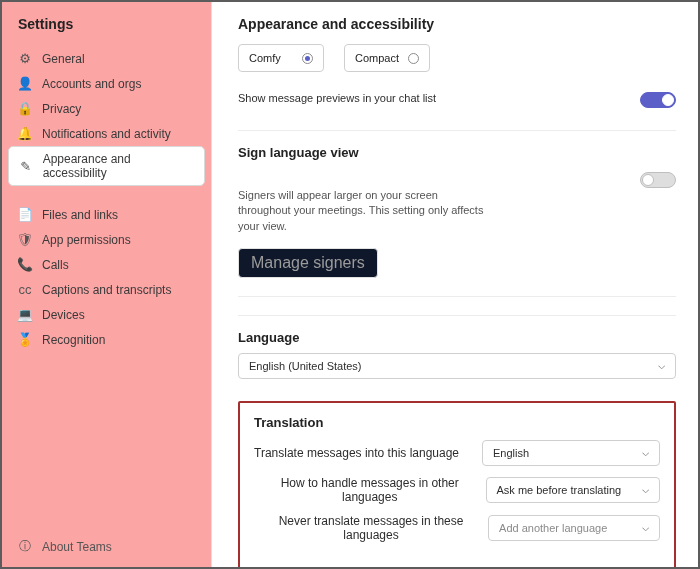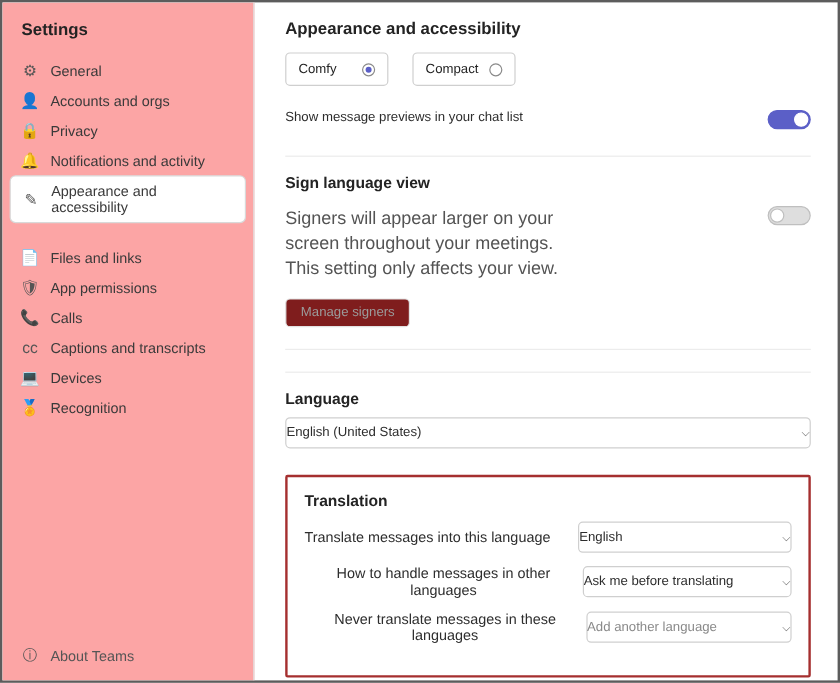--- a/index.html
+++ b/index.html
@@ -69,21 +69,21 @@
     font-weight: 700;
     font-size: 14px;
     margin-bottom: 12px;
   }
   .section + .section { margin-top: 22px; }
   .section-heading {
     font-weight: 700;
     font-size: 13px;
     margin-bottom: 8px;
   }
-  .section-sub { font-size: 15px; color:#545454; margin-top:0; margin-bottom:10px; line-height:1.4; max-width:250px;}
+  .section-sub { font-size: 11px; color:#545454; margin-top:16px; margin-bottom:10px; line-height:1.4; max-width:250px;}
   hr.sep { border: none; border-top: 1px solid #ececec; margin: 18px 0 14px 0; }
 
   
   .density-row { display:flex; gap:20px; }
   .density-opt {
     border:1px solid #cfcfcf; border-radius:4px;
     width: 86px; height: 28px;
     display:flex; align-items:center; justify-content:space-between;
     padding: 0 10px; font-size:11px;
   }
@@ -104,27 +104,27 @@
   }
   .toggle .knob{
     position:absolute; top:1px; left:1px; width:12px; height:12px; border-radius:50%;
     background:#fff; border:1px solid #bfbfbf;
   }
   .toggle.on { background:#5b5fc7; border-color:#5b5fc7; }
   .toggle.on .knob { left:auto; right:1px; border-color:#fff; }
 
   
   .btn-ghost {
-    background:#7f1d1d; color:#9b9b9b; border:1px solid #e2e2e2;
-    border-radius:4px; padding:5px 12px; font-size:11px; cursor:default;
+    background:#0f172a; color:#9b9b9b; border:1px solid #e2e2e2;
+    border-radius:4px; padding:5px 12px; font-size:16px; cursor:default;
   }
   .select {
     border:1px solid #cfcfcf; border-radius:4px; height:26px;
     display:flex; align-items:center; justify-content:space-between;
-    padding:0 0; font-size:11px; color:#2d2d2d; background:#fff;
+    padding:0 10px; font-size:11px; color:#2d2d2d; background:#fff;
   }
   .select.wide { width:100%; }
   .select.med { width:178px; }
   .chev { font-size:9px; color:#626262; margin-left:8px; }
 
   
   .translation-box {
     border:2px solid #a52f2f;
     padding:12px 14px 16px 14px;
     border-radius:2px;

